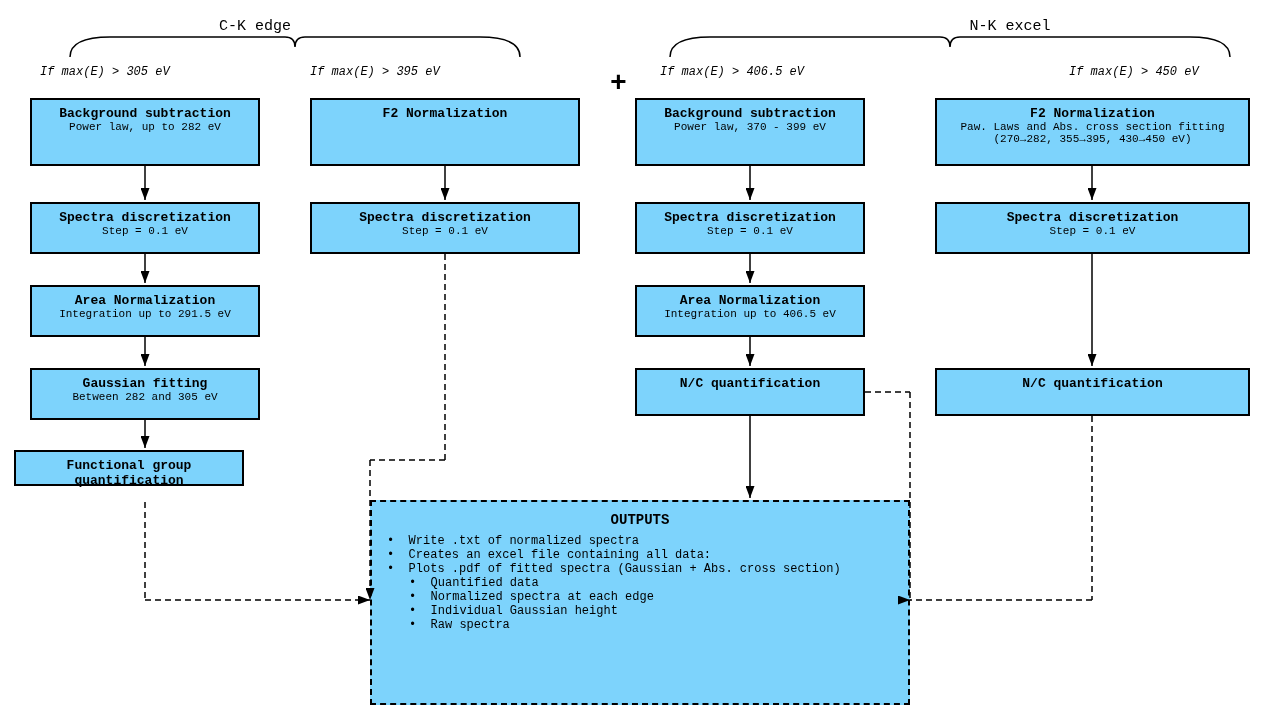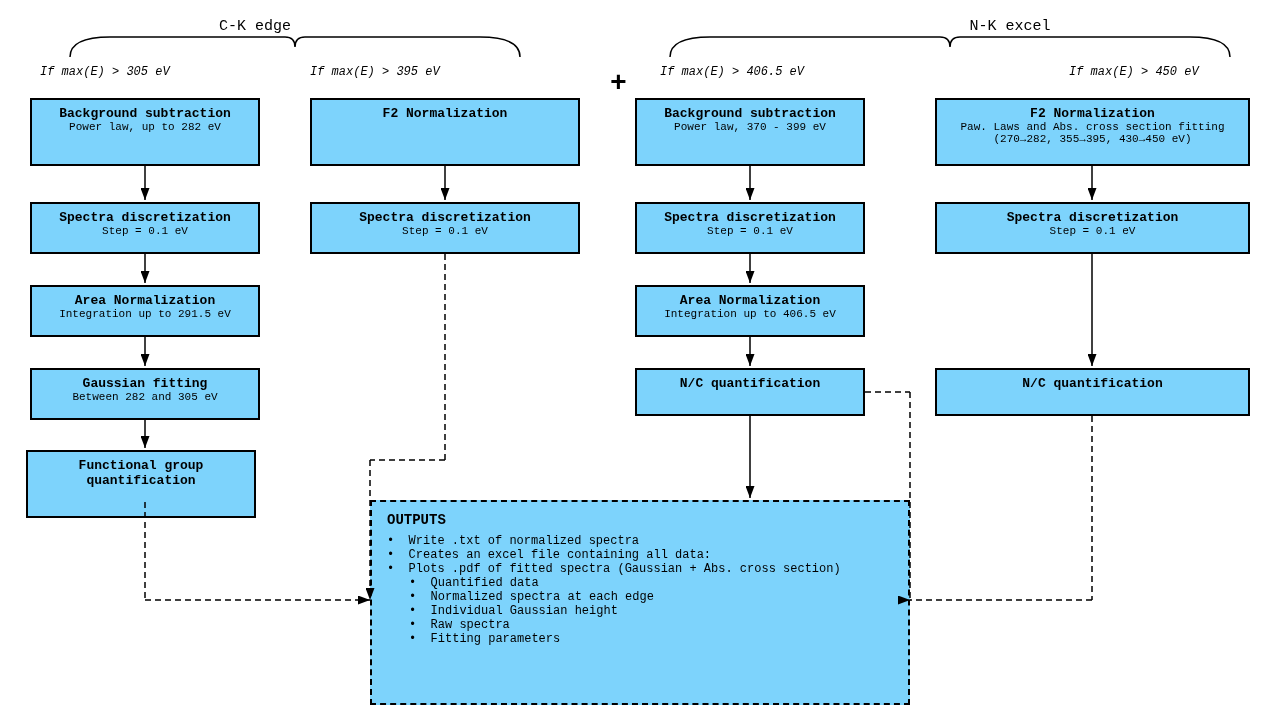--- a/index.html
+++ b/index.html
@@ -109,21 +109,21 @@
   <div class="box" style="left:30px; top:285px; width:230px; height:52px;">
     <div class="bold">Area Normalization</div>
     <div class="sub">Integration up to 291.5 eV</div>
   </div>
 
   <div class="box" style="left:30px; top:368px; width:230px; height:52px;">
     <div class="bold">Gaussian fitting</div>
     <div class="sub">Between 282 and 305 eV</div>
   </div>
 
-  <div class="box" style="left:26px; top:450px; width:230px; height:68px;">
+  <div class="box" style="left:14px; top:450px; width:230px; height:36px;">
     <div class="bold">Functional group<br>quantification</div>
   </div>
 
   <div class="box" style="left:635px; top:98px; width:230px; height:68px;">
     <div class="bold">Background subtraction</div>
     <div class="sub">Power law, 370 - 399 eV</div>
   </div>
 
   <div class="box" style="left:935px; top:98px; width:315px; height:68px;">
     <div class="bold">F2 Normalization</div>
@@ -147,30 +147,29 @@
 
   <div class="box" style="left:635px; top:368px; width:230px; height:48px;">
     <div class="bold">N/C quantification</div>
   </div>
 
   <div class="box" style="left:935px; top:368px; width:315px; height:48px;">
     <div class="bold">N/C quantification</div>
   </div>
 
   <div class="box dashed" style="left:370px; top:500px; width:540px; height:205px; text-align:left; padding:10px 15px;">
-    <div style="text-align:left; font-weight:bold; font-size:14px; margin-bottom:6px;">OUTPUTS</div>
+    <div style="text-align:center; font-weight:bold; font-size:14px; margin-bottom:6px;">OUTPUTS</div>
     <div style="font-size:12px;">
       <div>• &nbsp;Write .txt of normalized spectra</div>
       <div>• &nbsp;Creates an excel file containing all data:</div>
       <div>• &nbsp;Plots .pdf of fitted spectra (Gaussian + Abs. cross section)</div>
       <div style="padding-left:22px;">• &nbsp;Quantified data</div>
       <div style="padding-left:22px;">• &nbsp;Normalized spectra at each edge</div>
       <div style="padding-left:22px;">• &nbsp;Individual Gaussian height</div>
       <div style="padding-left:22px;">• &nbsp;Raw spectra</div>
-      <div style="padding-left:22px;">• &nbsp;Fitting parameters</div>
     </div>
   </div>
 
   <svg class="arrows">
     <defs>
       <marker id="arrowhead" markerWidth="8" markerHeight="6" refX="8" refY="3" orient="auto">
         <polygon points="0 0, 8 3, 0 6" fill="#000"></polygon>
       </marker>
       <marker id="arrowhead-left" markerWidth="8" markerHeight="6" refX="0" refY="3" orient="auto">
         <polygon points="8 0, 0 3, 8 6" fill="#000"></polygon>

